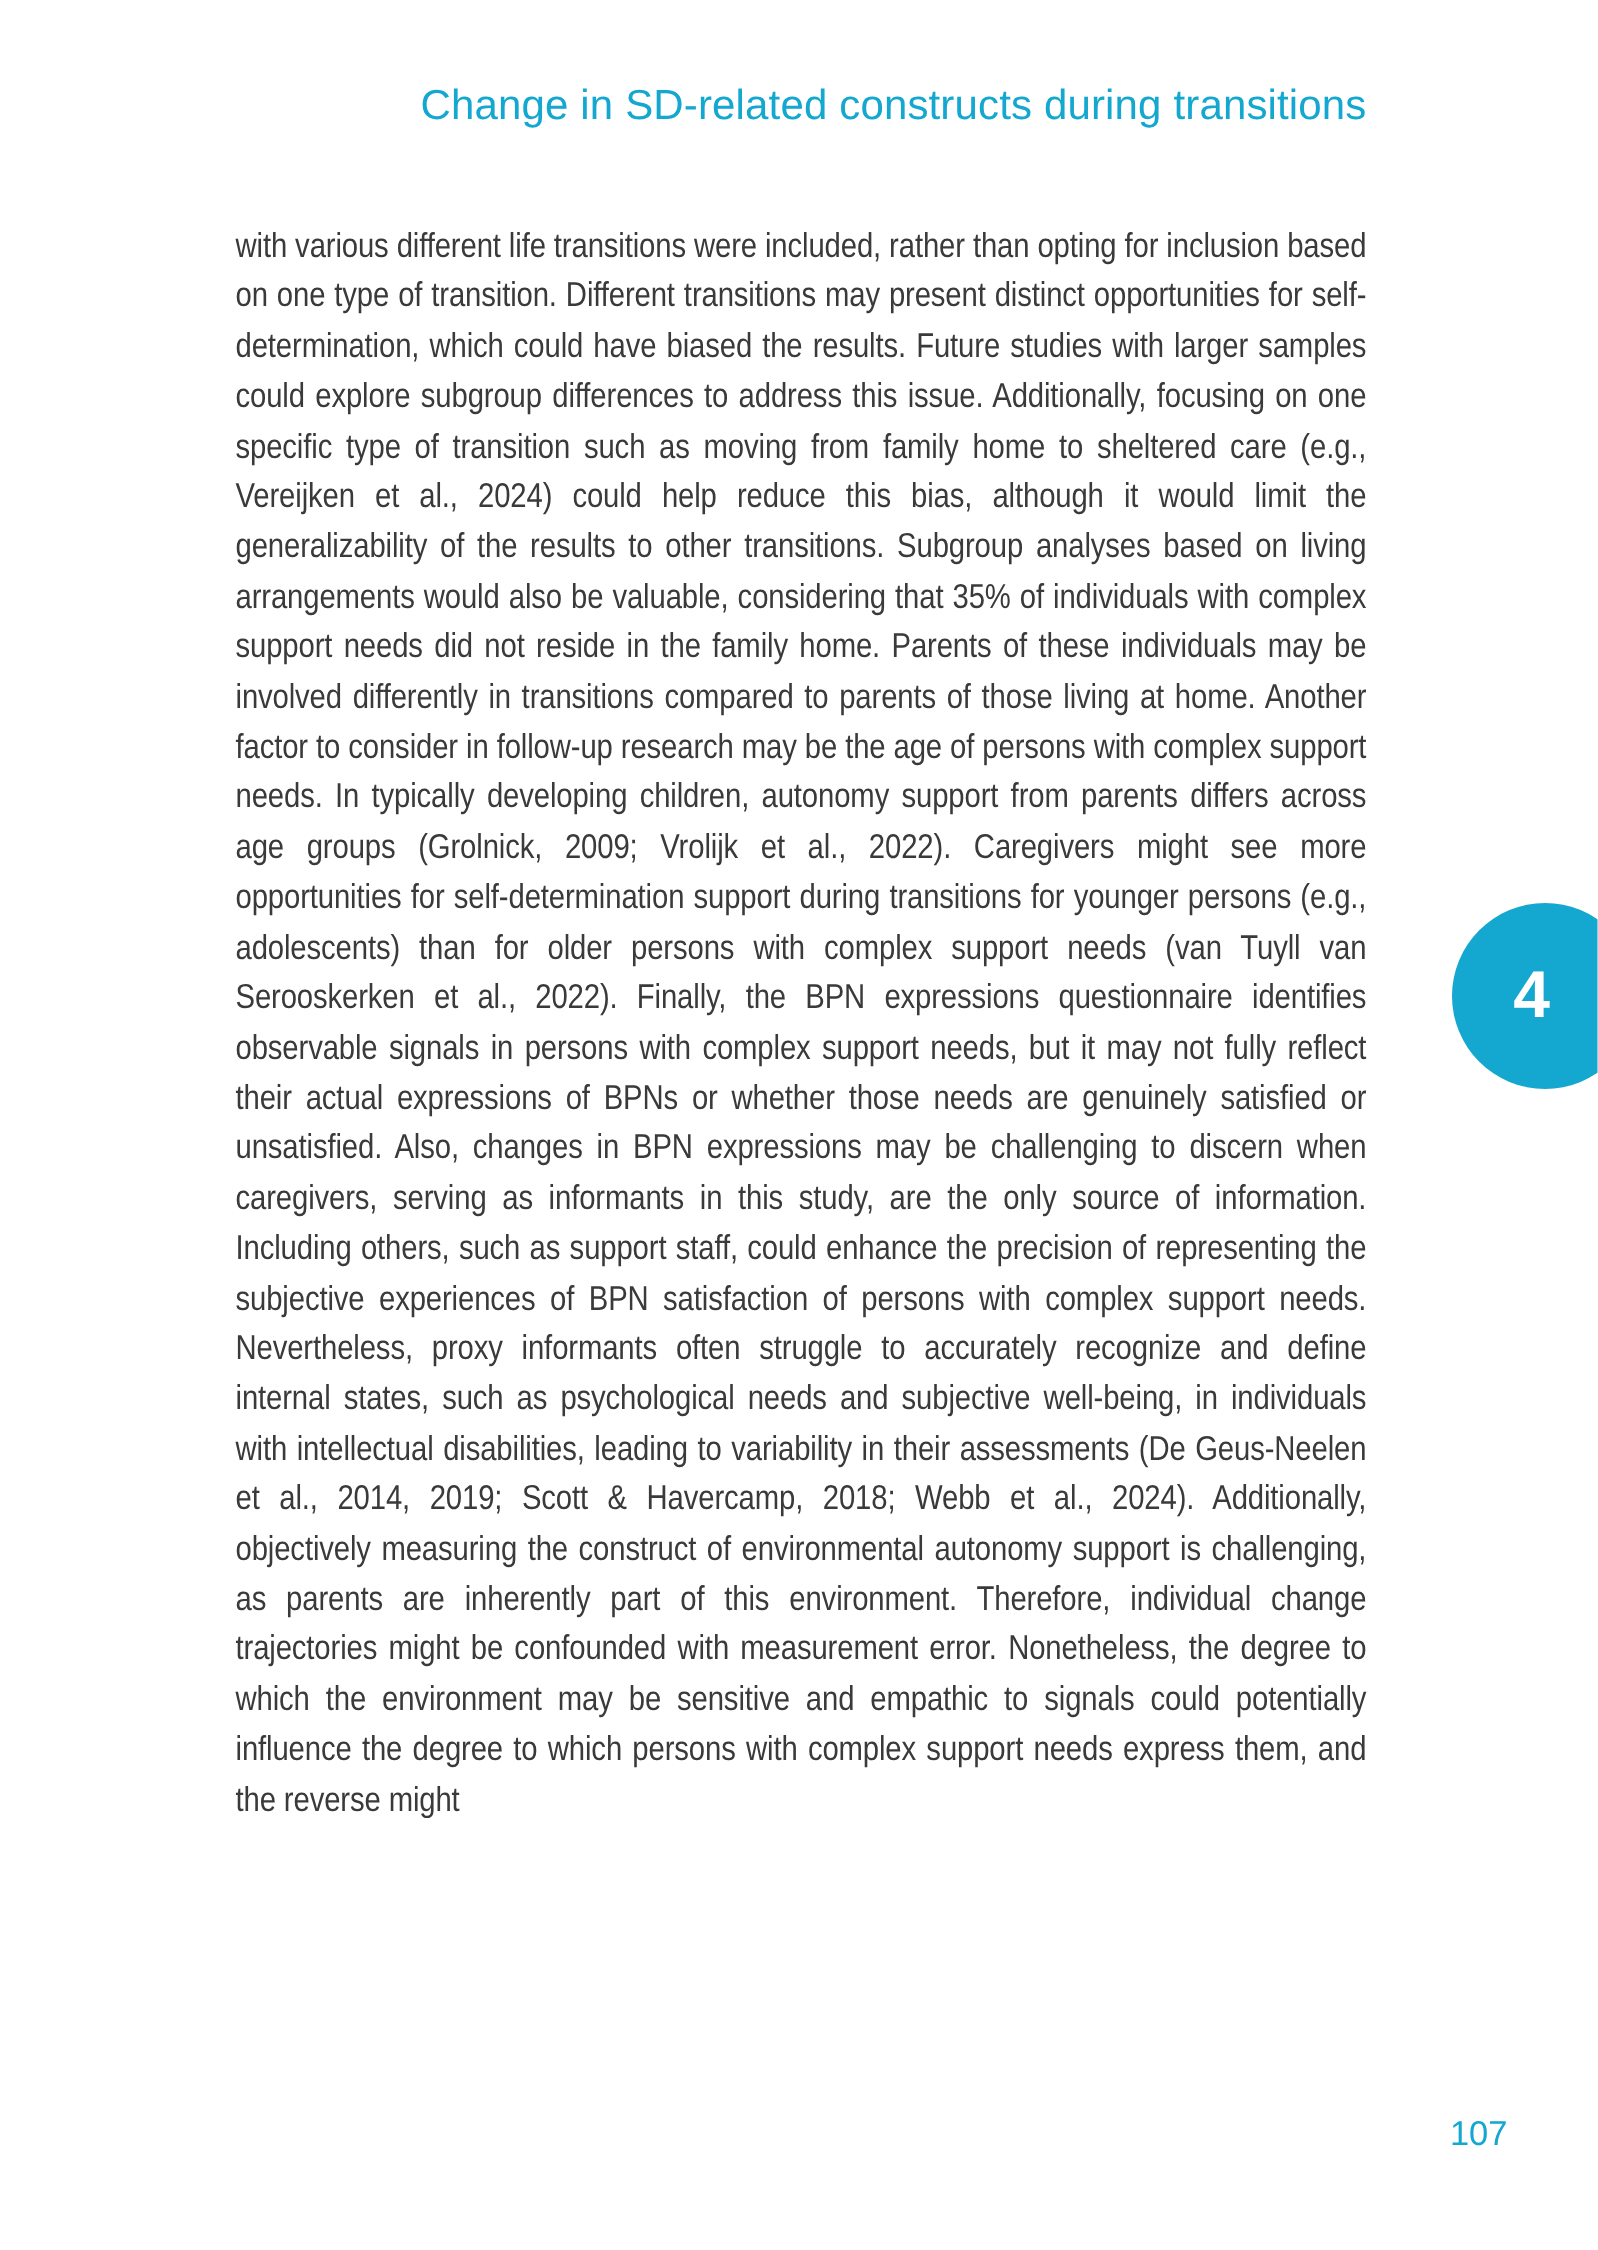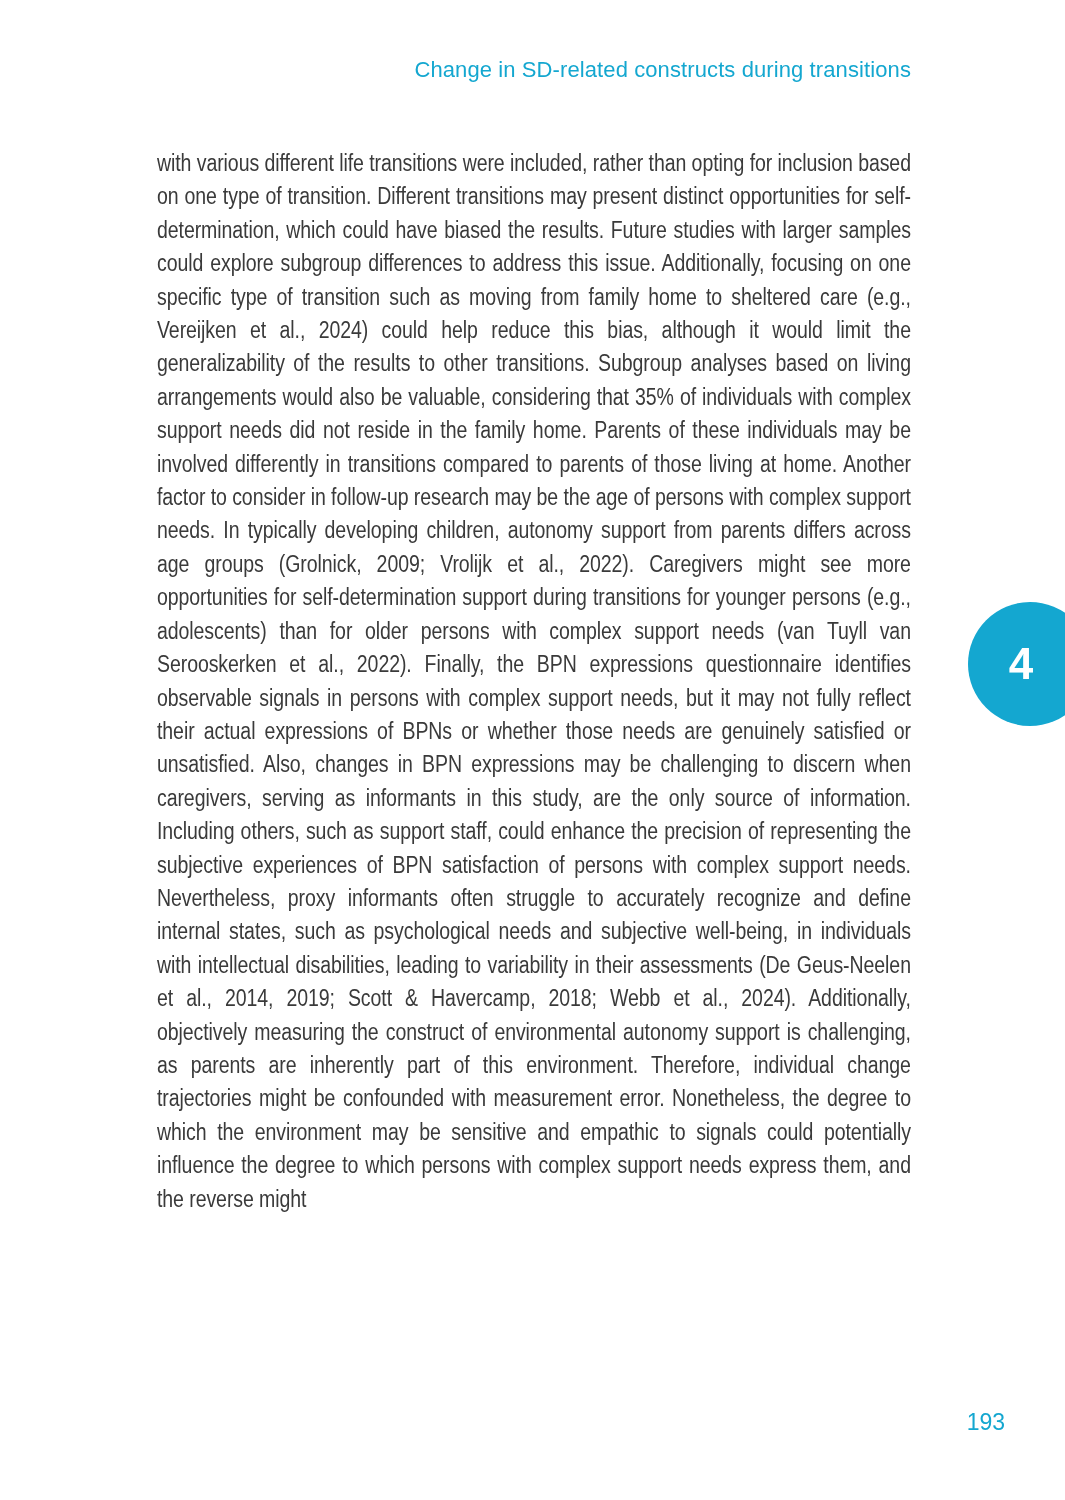--- a/index.html
+++ b/index.html
@@ -16,21 +16,21 @@
     background: #ffffff;
     overflow: hidden;
     position: relative;
     font-family: "Liberation Sans", sans-serif;
   }
   .running-head {
     position: absolute;
     top: 57px;
     right: 154px;
     color: var(--accent);
-    font-size: 22px;
+    font-size: 28px;
     line-height: 26px;
     white-space: nowrap;
     letter-spacing: 0.1px;
   }
   .body-text {
     position: absolute;
     top: 147px;
     left: 157px;
     width: 888px;
     transform: scaleX(0.849);
@@ -73,13 +73,13 @@
 <body>
 
 <div class="running-head">Change in SD-related constructs during transitions</div>
 
 <div class="body-text">with various different life transitions were included, rather than opting for inclusion based on one type of transition. Different transitions may present distinct opportunities for self-determination, which could have biased the results. Future studies with larger samples could explore subgroup differences to address this issue. Additionally, focusing on one specific type of transition such as moving from family home to sheltered care (e.g., Vereijken et al., 2024) could help reduce this bias, although it would limit the generalizability of the results to other transitions. Subgroup analyses based on living arrangements would also be valuable, considering that 35% of individuals with complex support needs did not reside in the family home. Parents of these individuals may be involved differently in transitions compared to parents of those living at home. Another factor to consider in follow-up research may be the age of persons with complex support needs. In typically developing children, autonomy support from parents differs across age groups (Grolnick, 2009; Vrolijk et al., 2022). Caregivers might see more opportunities for self-determination support during transitions for younger persons (e.g., adolescents) than for older persons with complex support needs (van Tuyll van Serooskerken et al., 2022). Finally, the BPN expressions questionnaire identifies observable signals in persons with complex support needs, but it may not fully reflect their actual expressions of BPNs or whether those needs are genuinely satisfied or unsatisfied. Also, changes in BPN expressions may be challenging to discern when caregivers, serving as informants in this study, are the only source of information. Including others, such as support staff, could enhance the precision of representing the subjective experiences of BPN satisfaction of persons with complex support needs. Nevertheless, proxy informants often struggle to accurately recognize and define internal states, such as psychological needs and subjective well-being, in individuals with intellectual disabilities, leading to variability in their assessments (De Geus-Neelen et al., 2014, 2019; Scott &amp; Havercamp, 2018; Webb et al., 2024). Additionally, objectively measuring the construct of environmental autonomy support is challenging, as parents are inherently part of this environment. Therefore, individual change trajectories might be confounded with measurement error. Nonetheless, the degree to which the environment may be sensitive and empathic to signals could potentially influence the degree to which persons with complex support needs express them, and the reverse might</div>
 
 <div class="chapter-tab">
   <span class="chapter-number">4</span>
 </div>
 
-<div class="page-number">193</div>
+<div class="page-number">107</div>
 
 </body></html>

